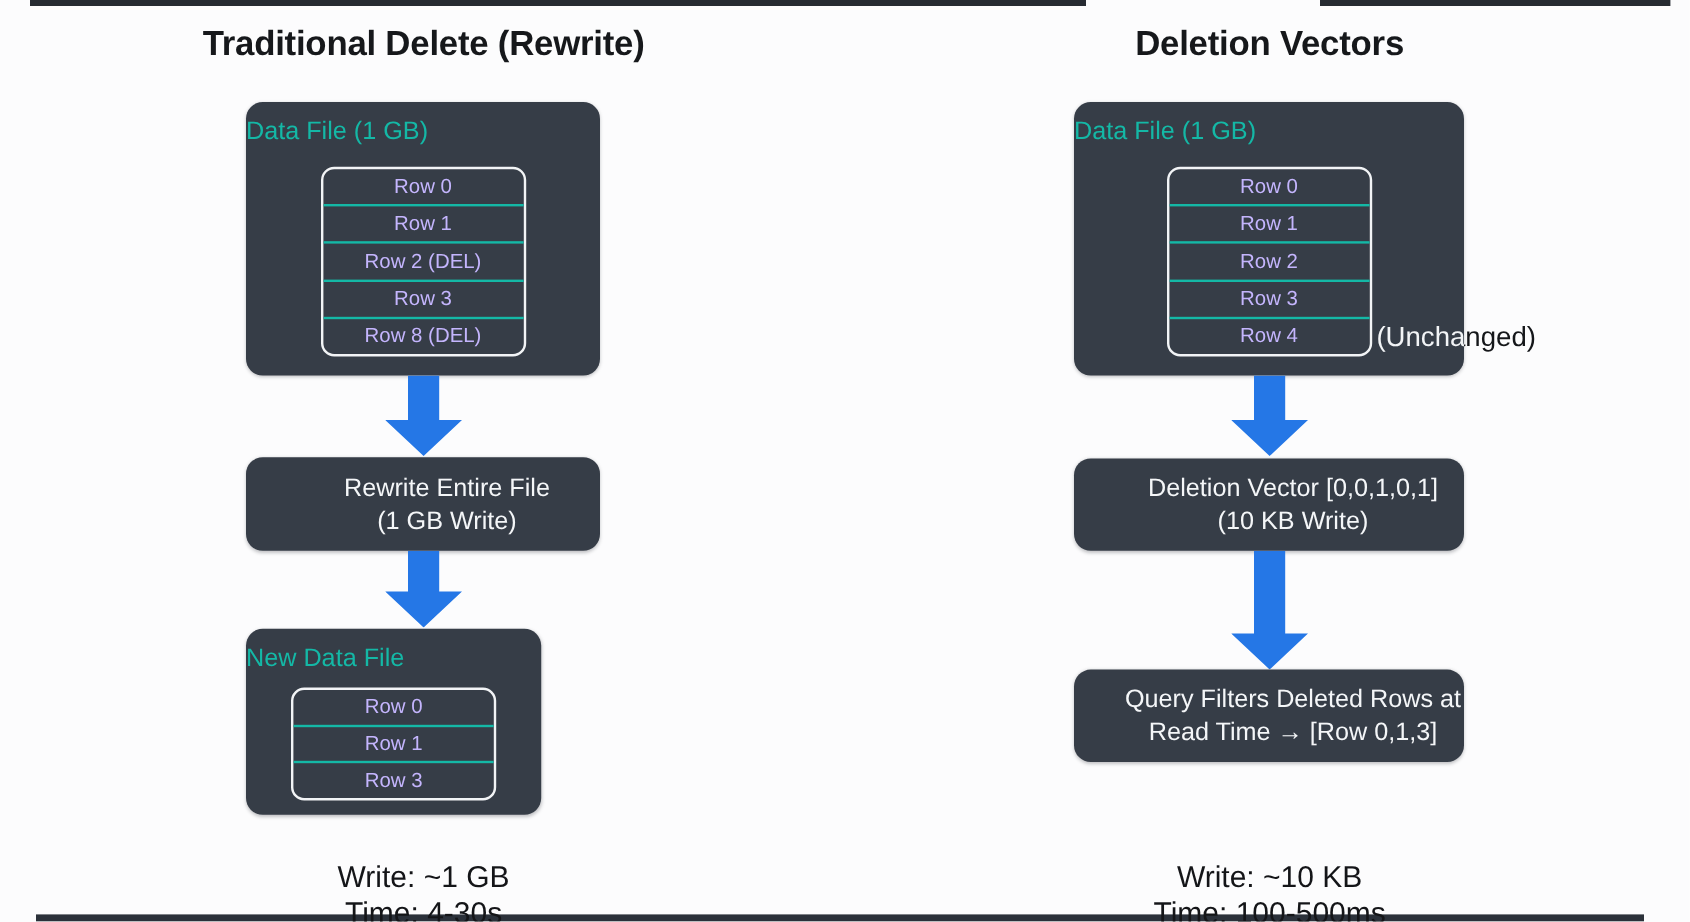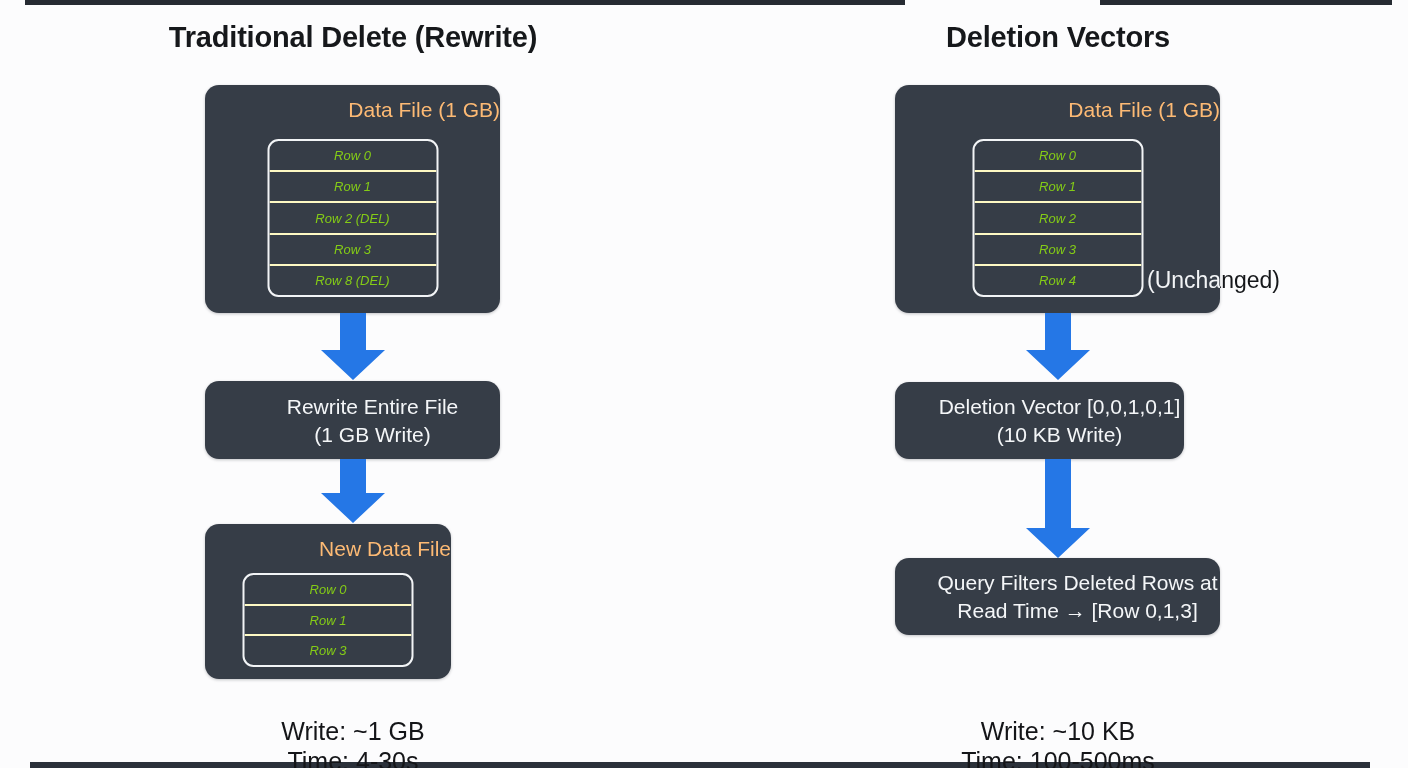--- a/index.html
+++ b/index.html
@@ -19,44 +19,44 @@
     font-size:29px; font-weight:600; color:#16181b; letter-spacing:-0.2px;
   }
   #left-title  { left:103px; }
   #right-title { left:808px; }
 
   .box {
     position:absolute; background:#363d47; border-radius:14px;
     color:#f4f6f8; box-shadow:0 1px 3px rgba(20,24,30,0.25);
   }
   .box-title {
-    text-align:right; font-size:21px; padding-top:13px; color:#fdba74;
+    text-align:left; font-size:21px; padding-top:13px; color:#14b8a6;
   }
 
   .row-table {
     position:absolute; left:50%; transform:translateX(-50%);
     width:171px; border:2px solid #f2f4f6; border-radius:11px;
     display:flex; flex-direction:column; overflow:hidden;
   }
   .row {
     flex:1; display:flex; align-items:center; justify-content:center;
-    font-size:13px; color:#84cc16;font-style:italic;
+    font-size:17px; color:#c4b5fd;
   }
-  .row + .row { border-top:2px solid #fef9c3; }
+  .row + .row { border-top:2px solid #14b8a6; }
 
   #l-box1 { left:205px; top:85px;  width:295px; height:228px; }
   #l-box1 .row-table { top:54px; height:158px; }
 
   #l-box2 { left:205px; top:381px; width:295px; height:78px; }
   #l-box3 { left:205px; top:524px; width:246px; height:155px; }
   #l-box3 .row-table { top:49px; height:94px; }
 
   #r-box1 { left:895px; top:85px;  width:325px; height:228px; }
   #r-box1 .row-table { top:54px; height:158px; }
-  #r-box2 { left:895px; top:382px; width:289px; height:77px; }
+  #r-box2 { left:895px; top:382px; width:325px; height:77px; }
   #r-box3 { left:895px; top:558px; width:325px; height:77px; }
 
   .center-lines {
     position:absolute; inset:0; display:flex; flex-direction:column;
     align-items:center; justify-content:center; gap:1px;
   }
   .center-lines div { font-size:21px; line-height:27px; color:#f4f6f8; white-space:nowrap;margin-left:40px; }
 
   .arrow { position:absolute; }
   .arrow polygon { fill:#2577e6; }

